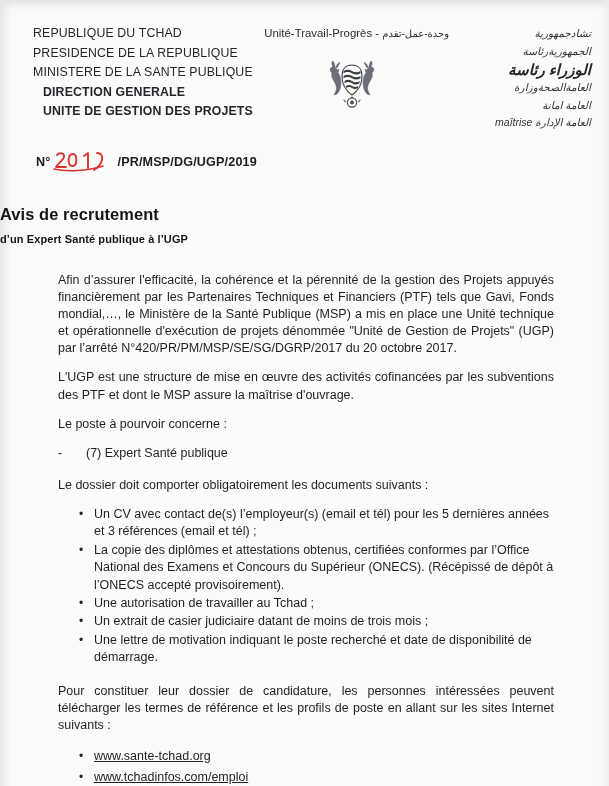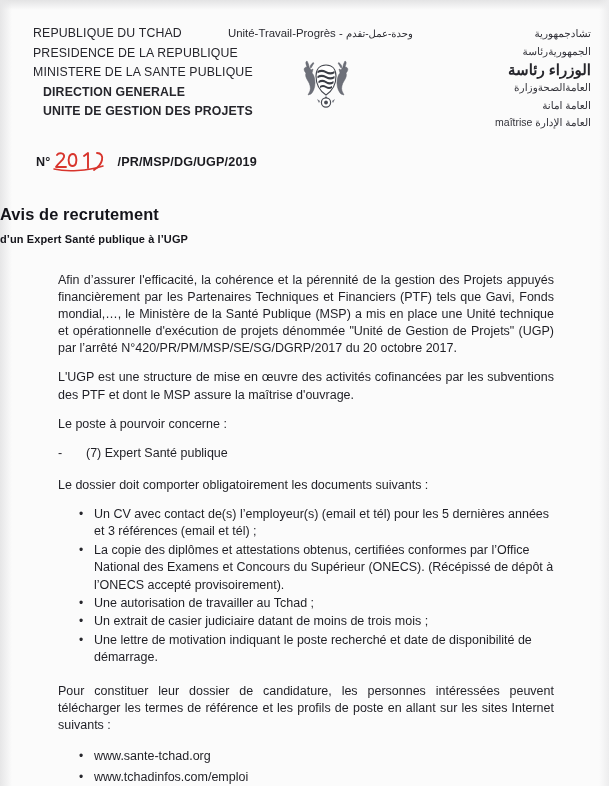--- a/index.html
+++ b/index.html
@@ -65,23 +65,23 @@
     color: #25252b;
   }
   .lh-left .lh-line.bold {
     font-weight: bold;
     padding-left: 10px;
   }
 
   .lh-center {
     position: absolute;
     top: 26px;
-    left: 228px;
+    left: 254px;
     width: 195px;
-    text-align: left;
+    text-align: right;
   }
   .lh-motto {
     font-size: 11.4px;
     color: #2a2a30;
     white-space: nowrap;
     line-height: 14px;
   }
   .lh-motto .ar {
     font-size: 10px;
     letter-spacing: -0.2px;
@@ -93,20 +93,21 @@
     justify-content: center;
   }
 
   .lh-right {
     position: absolute;
     top: 25px;
     right: 18px;
     width: 140px;
     text-align: right;
     direction: rtl;
+    font-style: italic;
   }
   .lh-right .ar-line {
     font-size: 10.5px;
     line-height: 17.6px;
     color: #33333a;
     white-space: nowrap;
     filter: blur(0.18px);
   }
   .lh-right .ar-line.big {
     font-size: 15px;
@@ -243,20 +244,21 @@
     position: absolute;
     left: 21px;
     top: 0;
     font-size: 12px;
     line-height: 21px;
     color: #26262c;
   }
   ul.link-list a,
   ul.link-list .url {
     color: #1f1f25;
+    text-decoration: underline;
     text-underline-offset: 1px;
     cursor: pointer;
   }
   .gap-md { height: 15px; }
 </style>
 </head>
 <body>
 
 <div class="page">
 

